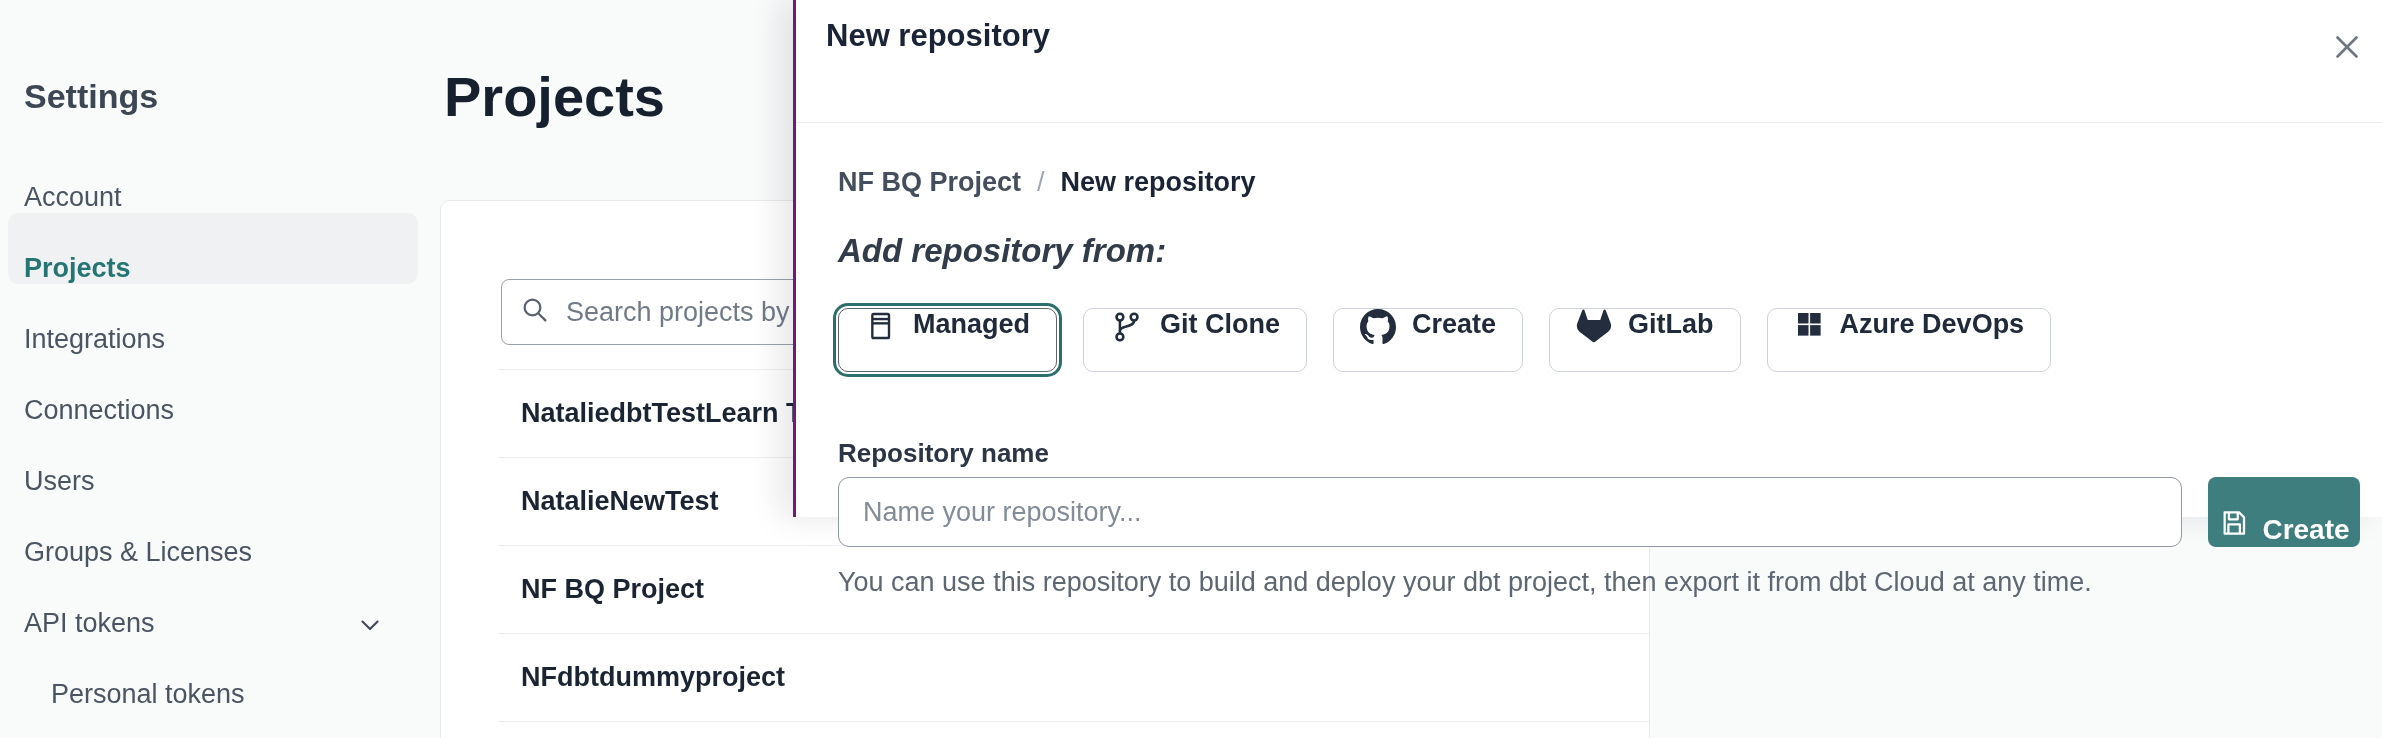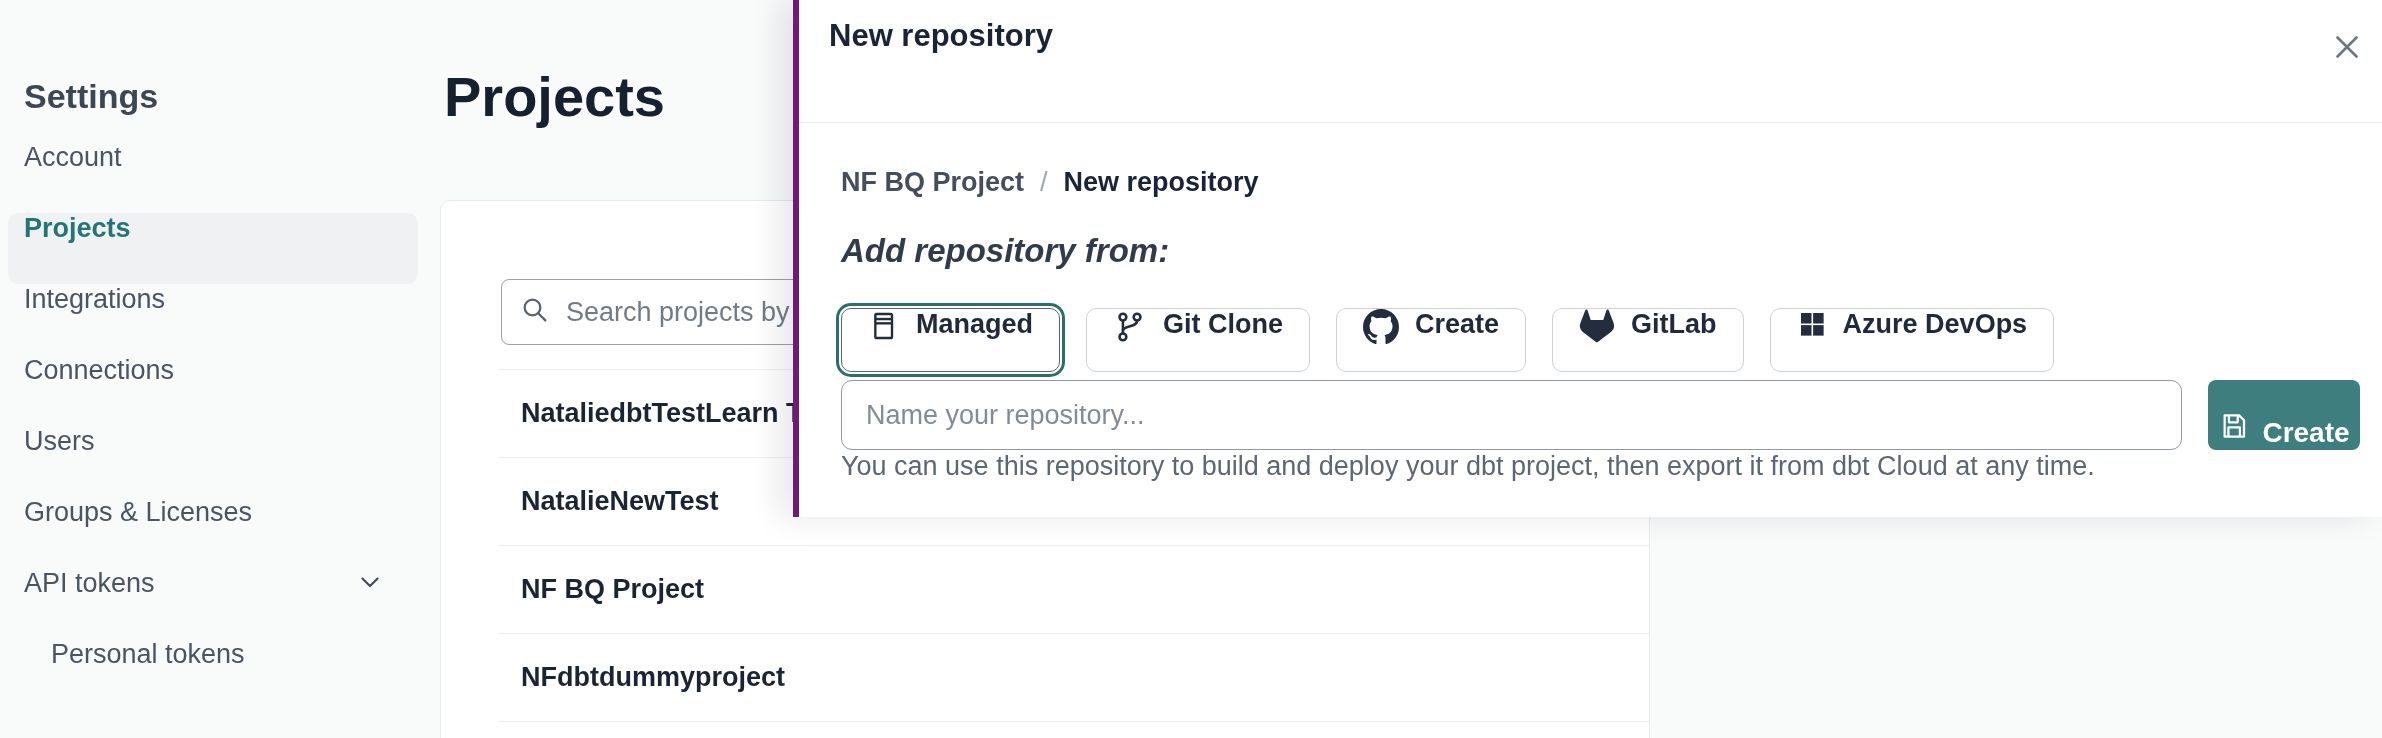--- a/index.html
+++ b/index.html
@@ -10,21 +10,21 @@
     font-family:"Liberation Sans", sans-serif;
     color:#1b2433;
   }
   .stage { position:relative; width:2382px; height:738px; }
 
   
   .sidebar { position:absolute; left:0; top:0; width:440px; height:570px; padding-top:76px; }
   .sidebar-title { margin:0 0 26px 24px; font-size:34px; line-height:40px; font-weight:700; color:#3d4754; }
   .sidebar ul { list-style:none; margin:0; padding:0; }
   .sidebar li {
-    height:71px; display:flex; align-items:flex-start;
+    height:71px; display:flex; align-items:flex-end;
     padding:0 56px 0 24px; font-size:27px; color:#4a5462; cursor:pointer;
   }
   .sidebar li.active {
     background:#f0f1f2; border-radius:10px; margin:0 22px 0 8px; padding-left:16px;
     color:#257575; font-weight:700;
   }
   .sidebar li.indented { padding-left:51px; }
   .sidebar li .chev { margin-left:auto; color:#3f4956; display:flex; }
 
   
@@ -46,21 +46,21 @@
   .project-list { position:absolute; left:58px; right:0; top:168px; border-top:1px solid #ededef; }
   .project-row {
     height:88px; display:flex; align-items:center; padding-left:22px;
     border-bottom:1px solid #ededef; font-size:27px; font-weight:700; color:#1b2433; cursor:pointer;
     white-space:nowrap; overflow:hidden;
   }
 
   
   .modal {
     position:absolute; left:793px; top:0; width:1589px; height:517px; background:#fff;
-    border-left:6px solid #701a75; box-shadow:-14px 0 30px rgba(16,24,40,.10);
+    border-left:3px solid #701a75; box-shadow:-14px 0 30px rgba(16,24,40,.10);
   }
   .modal-header { position:relative; height:123px; border-bottom:1px solid #e7e9eb; }
   .modal-title { position:absolute; left:30px; top:18px; margin:0; font-size:31px; font-weight:700; color:#1a2436; }
   .close-btn {
     position:absolute; right:12px; top:24px; width:46px; height:46px;
     background:none; border:none; color:#6e7682; cursor:pointer; padding:4px;
   }
   .modal-body { padding:44px 22px 0 42px; }
   .breadcrumb { display:flex; align-items:center; gap:16px; font-size:27px; }
   .breadcrumb .parent { color:#454e5c; font-weight:600; cursor:pointer; }
@@ -80,21 +80,21 @@
   .name-input {
     flex:1; height:70px; border:1px solid #8f98a3; border-radius:11px;
     font-family:"Liberation Sans", sans-serif; font-size:27px; padding:0 24px; color:#2b3545; background:#fff;
   }
   .name-input::placeholder { color:#828b97; }
   .create-btn {
     width:152px; height:70px; margin-left:26px; border:none; border-radius:8px;
     background:#3f7e7e; color:#fff; font-family:"Liberation Sans", sans-serif;
     font-size:28px; font-weight:700; display:flex; align-items:flex-end; justify-content:center; gap:12px; cursor:pointer;
   }
-  .helper { margin-top:1px; font-size:27px; color:#5d6673; }
+  .helper { margin-top:20px; font-size:27px; color:#5d6673; }
 </style>
 </head>
 <body>
 
 <div class="stage">
 
   <nav class="sidebar">
     <h2 class="sidebar-title">Settings</h2>
     <ul id="sidebar-list">
         <li>
@@ -220,20 +220,21 @@
                 <rect x="3.2" y="3.2" width="8.4" height="8.4"></rect>
                 <rect x="12.9" y="3.2" width="8.4" height="8.4"></rect>
                 <rect x="3.2" y="12.9" width="8.4" height="8.4"></rect>
                 <rect x="12.9" y="12.9" width="8.4" height="8.4"></rect>
               </svg>
             </span>
             <span>Azure DevOps</span>
           </button>
         </div>
 
+      <div class="field-label">Repository name</div>
 
       <div class="input-row">
         <input class="name-input" type="text" placeholder="Name your repository..." style="">
         <button class="create-btn">
           <span>
             <svg width="32" height="32" viewBox="0 0 24 24" fill="none" stroke="currentColor" stroke-width="1.7" stroke-linejoin="round">
               <path d="M5 4 H15.8 L19.5 7.7 V20 H5 Z"></path>
               <path d="M8.2 4 V9.2 H14.8 V4"></path>
               <path d="M7.8 20 V13 H16.4 V20"></path>
             </svg>

